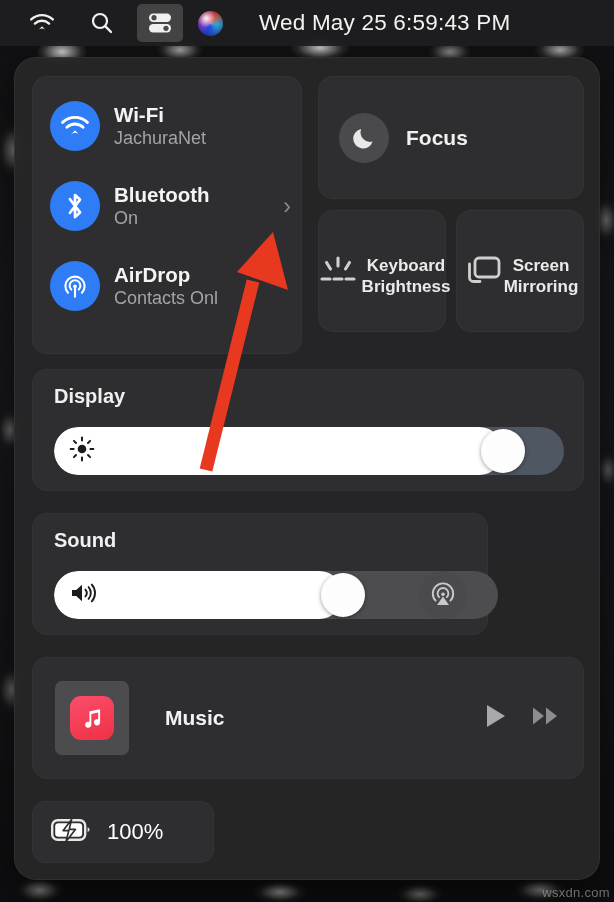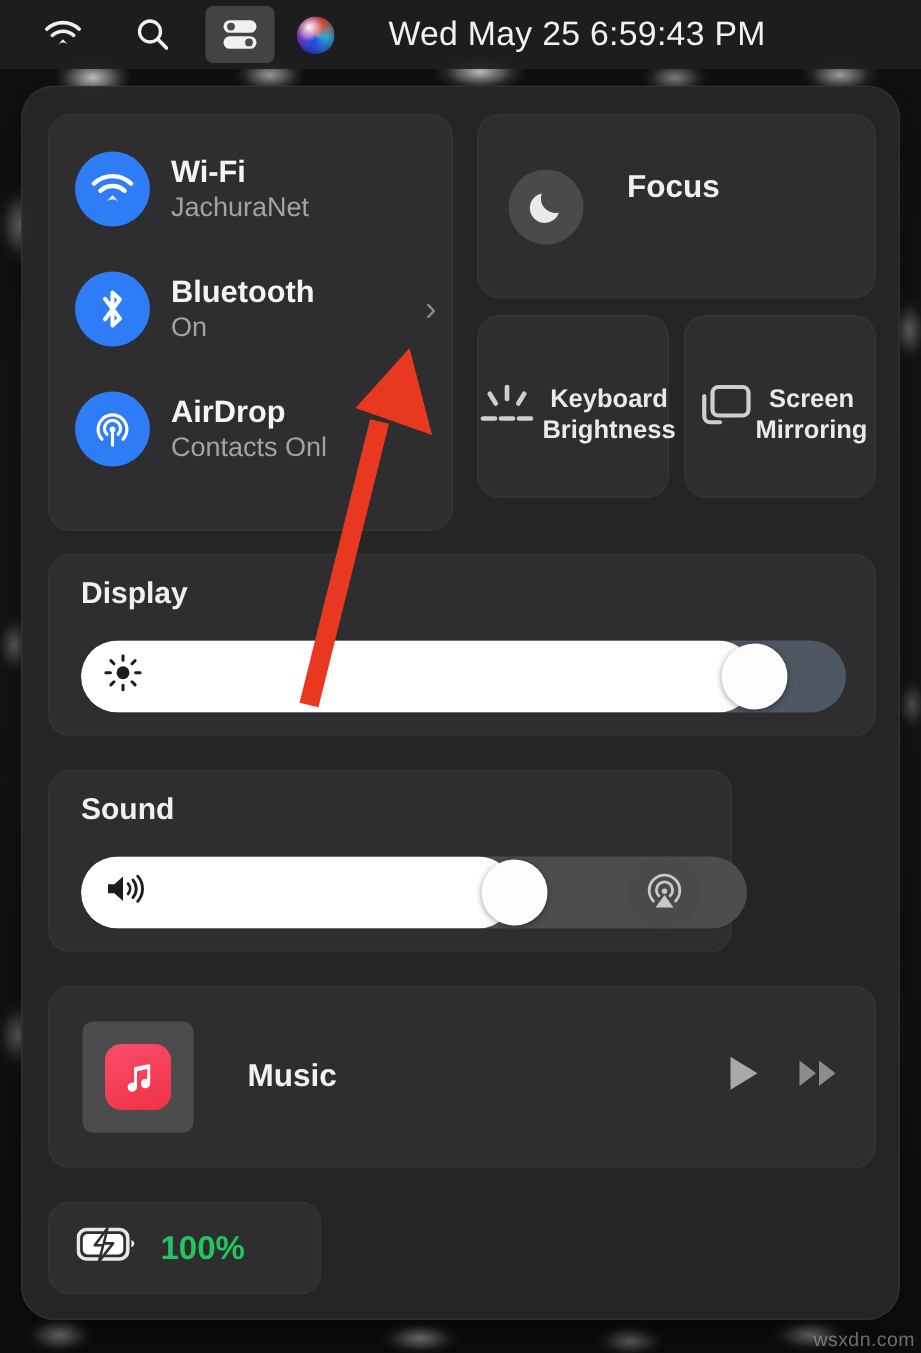--- a/index.html
+++ b/index.html
@@ -98,21 +98,21 @@
   .conn-text{ margin-left:14px; overflow:hidden; }
   .conn-title{ color:#f4f4f4; font-size:20.5px; font-weight:bold; line-height:24px; white-space:nowrap; }
   .conn-sub{ color:#a3a3a5; font-size:18px; line-height:23px; white-space:nowrap; }
   .chevron{
     position:absolute; right:11px; top:50%; transform:translateY(-50%);
     color:#8b8b8d; font-size:23px; font-weight:300;
   }
 
   
   #card-focus{ left:303px; top:18px; width:266px; height:123px; }
-  #focus-inner{ position:absolute; left:20px; top:50%; transform:translateY(-50%); display:flex; align-items:flex-start;gap:12px; }
+  #focus-inner{ position:absolute; left:20px; top:50%; transform:translateY(-50%); display:flex; align-items:center; }
   .focus-circle{
     width:50px; height:50px; border-radius:50%;
     background:#4a4a4c;
     display:flex; align-items:center; justify-content:center;
   }
   #focus-label{ margin-left:17px; color:#f0f0f0; font-size:21px; font-weight:bold; }
 
   
   .tile{
     position:absolute; top:152px; width:128px; height:122px;
@@ -181,21 +181,21 @@
     position:absolute; right:22px; top:50%; transform:translateY(-50%);
     display:flex; align-items:center; gap:22px;
   }
 
   
   #card-battery{ left:17px; top:743px; width:182px; height:62px; border-radius:14px; }
   #battery-inner{
     position:absolute; left:18px; top:50%; transform:translateY(-50%);
     display:flex; align-items:center;
   }
-  #battery-pct{ margin-left:14px; color:#22c55e; font-size:22px; font-weight:bold; }
+  #battery-pct{ margin-left:14px; color:#ffffff; font-size:22px; font-weight:normal; }
 
   
   #arrow{ position:absolute; left:0; top:0; width:614px; height:902px; z-index:9; pointer-events:none; }
 
   
   #watermark{
     position:absolute; right:4px; bottom:2px;
     color:rgba(190,190,190,.55); font-size:13px;
     z-index:10; letter-spacing:.3px;
   }

